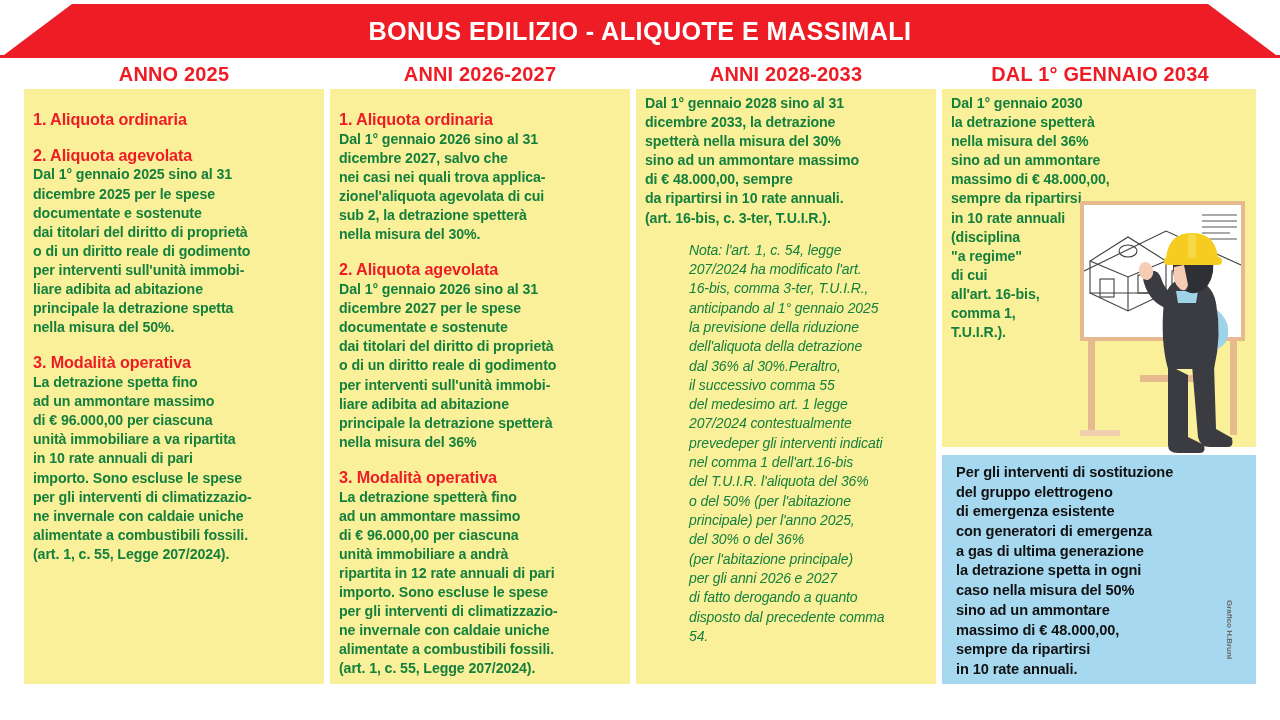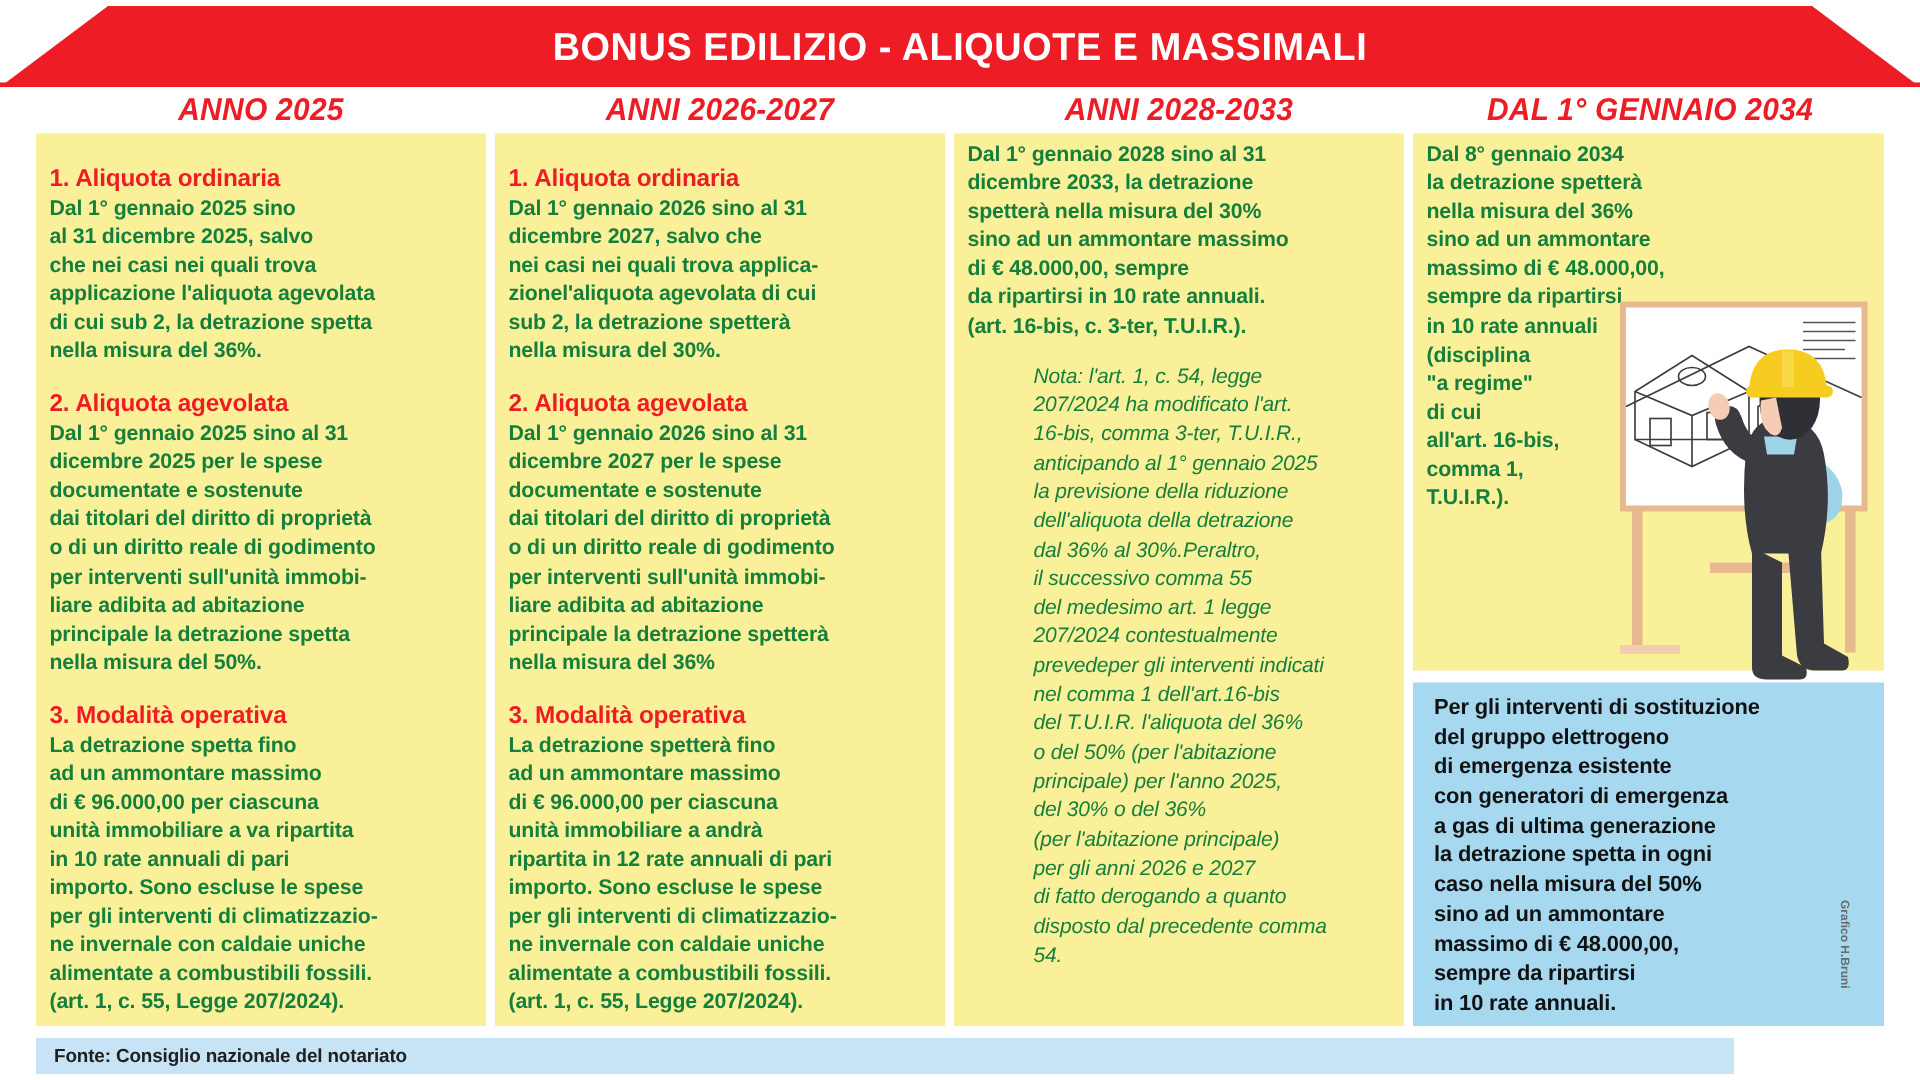--- a/index.html
+++ b/index.html
@@ -24,21 +24,21 @@
     color:#ffffff;font-weight:bold;font-size:26px;letter-spacing:.4px;
     font-family:"Liberation Sans", sans-serif;
     text-transform:uppercase;
     transform:scaleX(.97);
   }
   .banner-underline{
     position:absolute;left:0;top:55px;width:1280px;height:3px;background:#ee1c25;
   }
 
   
-  .heads{position:absolute;left:0;top:62px;width:1280px;height:26px;font-style:italic;}
+  .heads{position:absolute;left:0;top:62px;width:1280px;height:26px;}
   .head{
     position:absolute;top:0;height:26px;
     color:#ee1c25;font-weight:bold;font-size:21px;letter-spacing:.2px;
     text-align:center;transform:scaleX(.95);
     white-space:nowrap;
   }
 
   
   .panel{
     position:absolute;background:#faf09a;
@@ -101,21 +101,20 @@
 
   <div class="heads">
     <div class="head" style="left:24px;width:300px;">ANNO 2025</div>
     <div class="head" style="left:330px;width:300px;">ANNI 2026-2027</div>
     <div class="head" style="left:636px;width:300px;">ANNI 2028-2033</div>
     <div class="head" style="left:940px;width:320px;">DAL 1° GENNAIO 2034</div>
   </div>
 
   <div class="panel" id="col1" style="left:24px;top:89px;width:300px;height:595px;">
       <p class="sub">1. Aliquota ordinaria</p>
-      <p class="bodytxt">Dal <b>1° gennaio 2025 sino<br>al 31 dicembre 2025</b>, salvo<br>che nei casi nei quali trova<br>applicazione l'aliquota agevolata<br>di cui sub 2, la detrazione spetta<br>nella misura del <b>36%</b>.</p>
       <p class="sub">2. Aliquota agevolata</p>
       <p class="bodytxt">Dal <b>1° gennaio 2025 sino al 31<br>dicembre 2025</b> per le spese<br>documentate e sostenute<br>dai titolari del <b>diritto di proprietà</b><br>o di un <b>diritto</b> reale <b>di godimento</b><br>per interventi sull'unità immobi-<br>liare adibita ad <b>abitazione<br>principale</b> la detrazione spetta<br>nella misura del <b>50%</b>.</p>
       <p class="sub">3. Modalità operativa</p>
       <p class="bodytxt">La detrazione spetta fino<br>ad un ammontare massimo<br>di <b>€ 96.000,00</b> per ciascuna<br>unità immobiliare a va ripartita<br>in <b>10 rate annuali</b> di pari<br>importo. Sono <b>escluse le spese</b><br>per gli interventi di climatizzazio-<br>ne invernale <b>con caldaie uniche<br>alimentate a combustibili fossili</b>.<br>(art. 1, c. 55, Legge 207/2024).</p>
     </div>
 
   <div class="panel" id="col2" style="left:330px;top:89px;width:300px;height:595px;">
       <p class="sub">1. Aliquota ordinaria</p>
       <p class="bodytxt">Dal <b>1° gennaio 2026 sino al 31<br>dicembre 2027</b>, salvo che<br>nei casi nei quali trova applica-<br>zionel'aliquota agevolata di cui<br>sub <b>2</b>, la detrazione spetterà<br>nella misura del <b>30%</b>.</p>
       <p class="sub">2. Aliquota agevolata</p>
@@ -123,21 +122,21 @@
       <p class="sub">3. Modalità operativa</p>
       <p class="bodytxt">La detrazione spetterà fino<br>ad un ammontare massimo<br>di <b>€ 96.000,00</b> per ciascuna<br>unità immobiliare a andrà<br>ripartita in <b>12</b> rate annuali di pari<br>importo. Sono <b>escluse le spese</b><br>per gli interventi di climatizzazio-<br>ne invernale <b>con caldaie uniche<br>alimentate a combustibili fossili</b>.<br>(art. 1, c. 55, Legge 207/2024).</p>
     </div>
 
   <div class="panel" id="col3" style="left:636px;top:89px;width:300px;height:595px;">
       <p class="bodytxt">Dal <b>1° gennaio 2028 sino al 31<br>dicembre 2033</b>, la detrazione<br>spetterà nella misura del <b>30%</b><br>sino ad un ammontare massimo<br>di <b>€ 48.000,00</b>, sempre<br>da ripartirsi in <b>10 rate annuali</b>.<br>(art. 16-bis, c. 3-ter, T.U.I.R.).</p>
       <p class="ital" style="margin-top: 13px;">Nota: l'art. 1, c. 54, legge<br>207/2024 ha modificato l'art.<br>16-bis, comma 3-ter, T.U.I.R.,<br>anticipando al 1° gennaio 2025<br>la previsione della riduzione<br>dell'aliquota della detrazione<br>dal 36% al 30%.Peraltro,<br>il successivo comma 55<br>del medesimo art. 1 legge<br>207/2024 contestualmente<br>prevedeper gli interventi indicati<br>nel comma 1 dell'art.16-bis<br>del T.U.I.R. l'aliquota del 36%<br>o del 50% (per l'abitazione<br>principale) per l'anno 2025,<br>del 30% o del 36%<br>(per l'abitazione principale)<br>per gli anni 2026 e 2027<br>di fatto derogando a quanto<br>disposto dal precedente comma<br>54.</p>
     </div>
 
   <div class="panel" id="col4" style="left:942px;top:89px;width:314px;height:358px;">
-      <p class="bodytxt">Dal <b>8° gennaio 2034</b><br>la detrazione spetterà<br>nella misura del <b>36%</b><br>sino ad un ammontare<br>massimo di <b>€ 48.000,00</b>,<br>sempre da ripartirsi<br>in <b>10 rate annuali</b><br>(disciplina<br>"a regime"<br>di cui<br>all'art. 16-bis,<br>comma 1,<br>T.U.I.R.).</p>
+      <p class="bodytxt">Dal <b>1° gennaio 2030</b><br>la detrazione spetterà<br>nella misura del <b>36%</b><br>sino ad un ammontare<br>massimo di <b>€ 48.000,00</b>,<br>sempre da ripartirsi<br>in <b>10 rate annuali</b><br>(disciplina<br>"a regime"<br>di cui<br>all'art. 16-bis,<br>comma 1,<br>T.U.I.R.).</p>
     </div>
 
   <div class="illus">
     <svg viewBox="0 0 190 300" width="190" height="300">
 
       <g>
         <rect x="8" y="30" width="7" height="230" fill="#e6b98f"></rect>
         <rect x="150" y="30" width="7" height="230" fill="#e6b98f"></rect>
         <rect x="60" y="200" width="70" height="7" fill="#e6b98f"></rect>
         <rect x="0" y="255" width="40" height="6" fill="#f0cfae"></rect>
@@ -191,19 +190,16 @@
         <rect x="84" y="82" width="58" height="8" rx="4" fill="#f5cc1f"></rect>
         <path d="M108 59 q6 -1 8 2 l0 22 l-8 0 Z" fill="#f7d945"></path>
       </g>
     </svg>
   </div>
 
   <div class="bluebox" style="left:942px;top:455px;width:314px;height:229px;">
       <p>Per gli interventi di <b>sostituzione</b><br>del gruppo elettrogeno<br>di emergenza esistente<br>con <b>generatori di emergenza</b><br>a gas di ultima generazione<br>la detrazione spetta in ogni<br>caso nella misura del <b>50%</b><br>sino ad un ammontare<br>massimo di <b>€ 48.000,00</b>,<br>sempre da ripartirsi<br>in <b>10 rate annuali</b>.</p>
     </div>
 
-  <div class="footer">
-    <span>Fonte: Consiglio nazionale del notariato</span>
-  </div>
 
   <div class="credit">Grafico H.Bruni</div>
 
 </div>
 
 </body></html>

